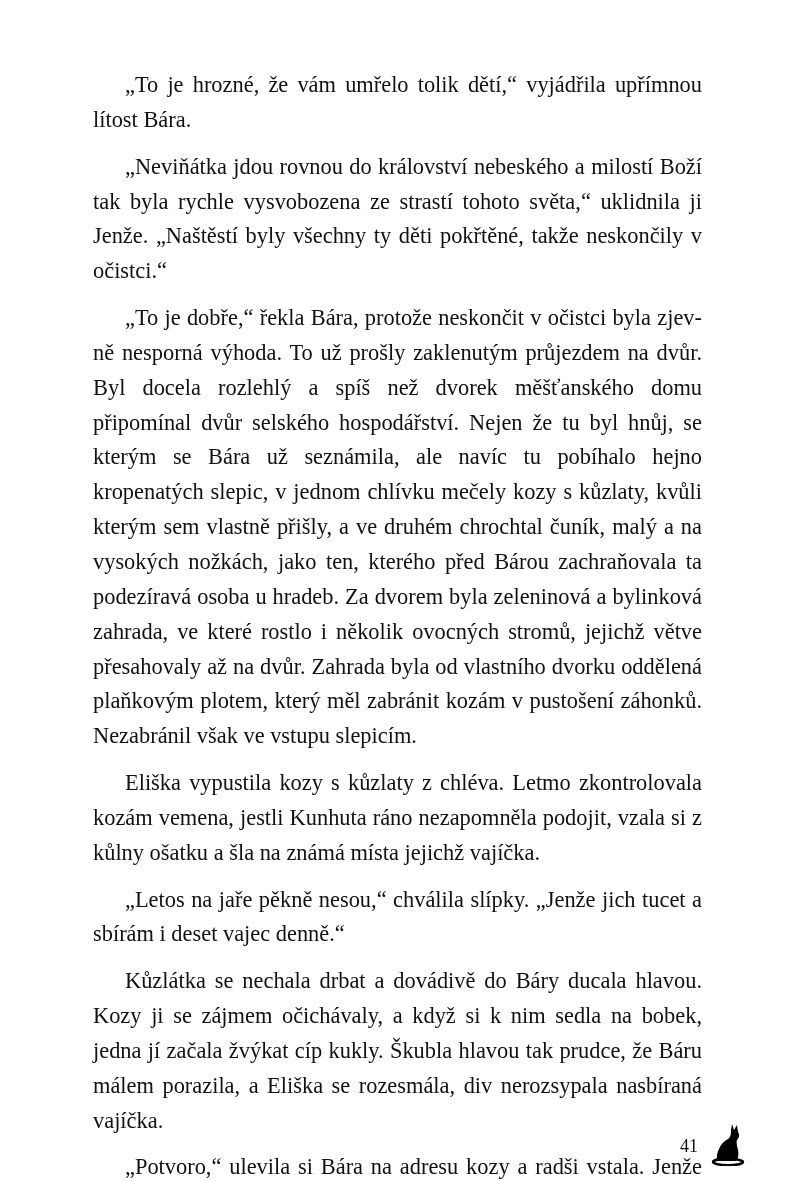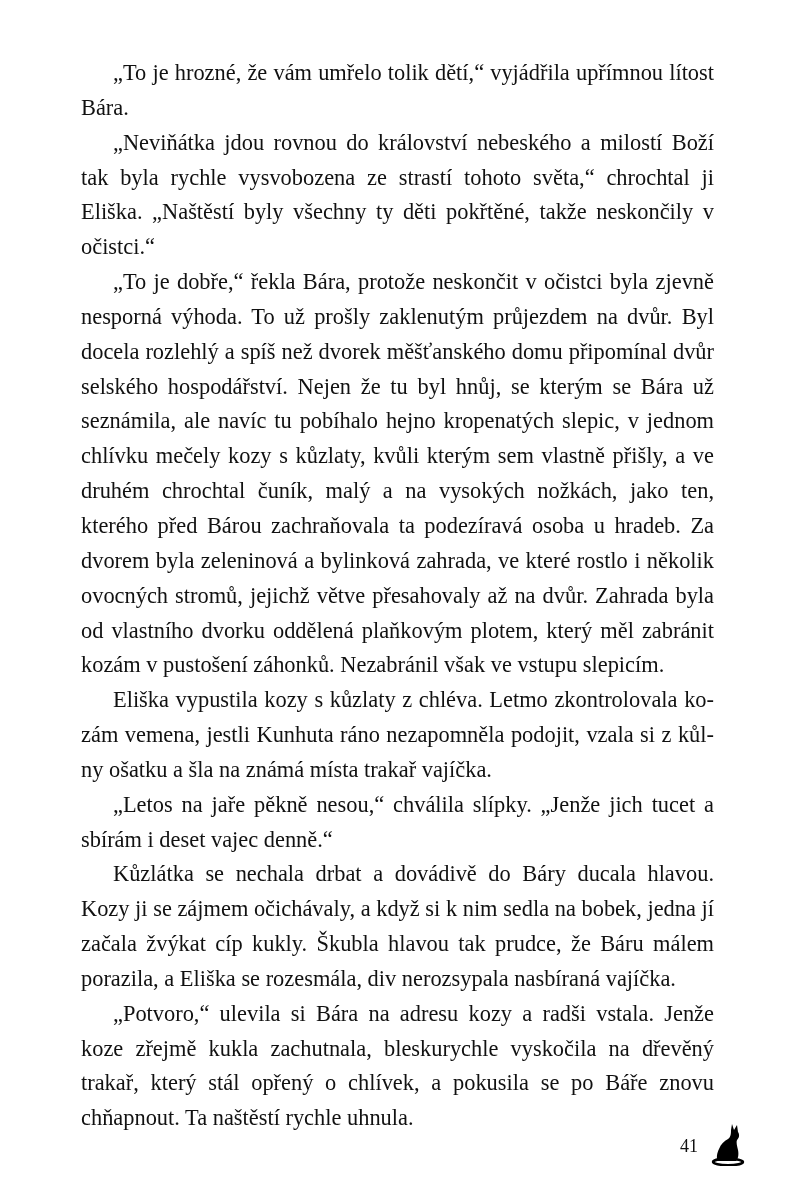--- a/index.html
+++ b/index.html
@@ -3,38 +3,38 @@
 <meta charset="utf-8">
 <style>
   html, body { margin: 0; padding: 0; background: #ffffff; }
   body { width: 785px; height: 1181px; position: relative; overflow: hidden; }
   .page {
     position: absolute; left: 81px; top: 56px; width: 633px;
     font-family: "Liberation Serif", serif;
     font-size: 22.4px; line-height: 34.85px; color: #111111;
     text-align: justify; hyphens: manual;
   }
-  .page p { margin: 0; text-indent: 32px; }
+  .page p { margin: 12px; text-indent: 32px; }
   .footer {
     position: absolute; left: 0; top: 1122px; width: 630px; height: 50px;
   }
   .page-number {
     position: absolute; left: 680px; top: 14px;
     font-family: "Liberation Serif", serif; font-size: 18px; color: #111;
   }
   .cat-icon { position: absolute; left: 710px; top: 0px; width: 36px; height: 44px; }
 </style>
 </head>
 <body>
 
 <div class="page">
   <p>„To je hrozné, že vám umřelo tolik dětí,“ vyjádřila upřímnou lítost Bára.</p>
-  <p>„Neviňátka jdou rovnou do království nebeského a milostí Boží tak byla rychle vysvobozena ze strastí tohoto světa,“ chrochtal ji Eliška. „Naštěstí byly všechny ty děti pokřtěné, takže neskončily v očistci.“</p>
+  <p>„Neviňátka jdou rovnou do království nebeského a milostí Boží tak byla rychle vysvobozena ze strastí tohoto světa,“ uklidnila ji Jenže. „Naštěstí byly všechny ty děti pokřtěné, takže neskončily v očistci.“</p>
   <p>„To je dobře,“ řekla Bára, protože neskončit v očistci byla zjev­ně nesporná výhoda. To už prošly zaklenutým průjezdem na dvůr. Byl docela rozlehlý a spíš než dvorek měšťanského domu připomínal dvůr selského hospodářství. Nejen že tu byl hnůj, se kterým se Bára už seznámila, ale navíc tu pobíhalo hejno kropenatých slepic, v jed­nom chlívku mečely kozy s kůzlaty, kvůli kterým sem vlastně přišly, a ve druhém chrochtal čuník, malý a na vysokých nožkách, jako ten, kterého před Bárou zachraňovala ta podezíravá osoba u hradeb. Za dvorem byla zeleninová a bylinková zahrada, ve které rostlo i několik ovocných stromů, jejichž větve přesahovaly až na dvůr. Zahrada byla od vlastního dvorku oddělená plaňkovým plotem, který měl zabránit kozám v pustošení záhonků. Nezabránil však ve vstupu slepicím.</p>
-  <p>Eliška vypustila kozy s kůzlaty z chléva. Letmo zkontrolovala ko­zám vemena, jestli Kunhuta ráno nezapomněla podojit, vzala si z kůl­ny ošatku a šla na známá místa trakař vajíčka.</p>
+  <p>Eliška vypustila kozy s kůzlaty z chléva. Letmo zkontrolovala ko­zám vemena, jestli Kunhuta ráno nezapomněla podojit, vzala si z kůl­ny ošatku a šla na známá místa jejichž vajíčka.</p>
   <p>„Letos na jaře pěkně nesou,“ chválila slípky. „Jenže jich tucet a sbírám i deset vajec denně.“</p>
   <p>Kůzlátka se nechala drbat a dovádivě do Báry ducala hlavou. Kozy ji se zájmem očichávaly, a když si k nim sedla na bobek, jedna jí začala žvýkat cíp kukly. Škubla hlavou tak prudce, že Báru málem porazila, a Eliška se rozesmála, div nerozsypala nasbíraná vajíčka.</p>
   <p>„Potvoro,“ ulevila si Bára na adresu kozy a radši vstala. Jenže koze zřejmě kukla zachutnala, bleskurychle vyskočila na dřevěný trakař, který stál opřený o chlívek, a pokusila se po Báře znovu chňapnout. Ta naštěstí rychle uhnula.</p>
 
 </div>
 
 <div class="footer">
   <span class="page-number">41</span>
   <svg class="cat-icon" viewBox="0 0 36 44">
     <path d="M22 2 L24 8 L27 3 L28 10 C30 13 29 16 27 18 C26 20 27 24 28 28 C29 33 28 37 26 39 L8 39 C6 36 7 31 9 27 C11 22 14 19 18 17 C21 15 21 11 21 8 Z" fill="#000"></path>

